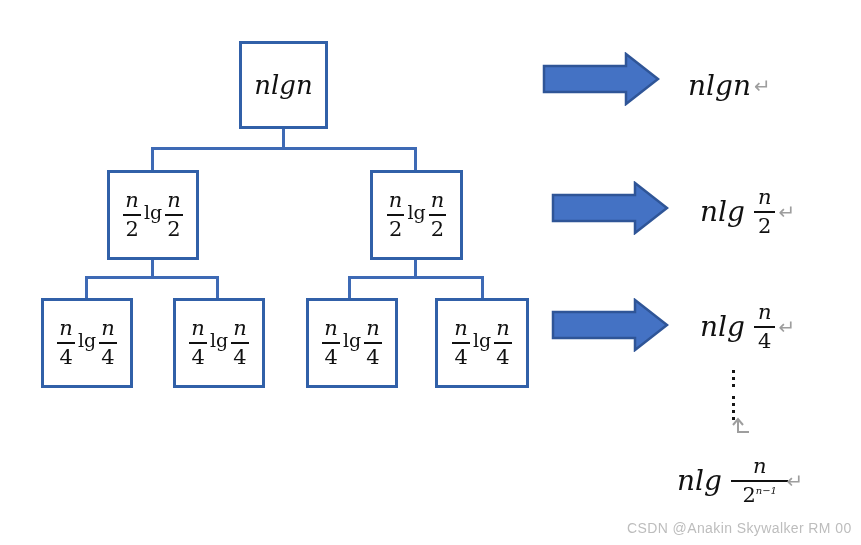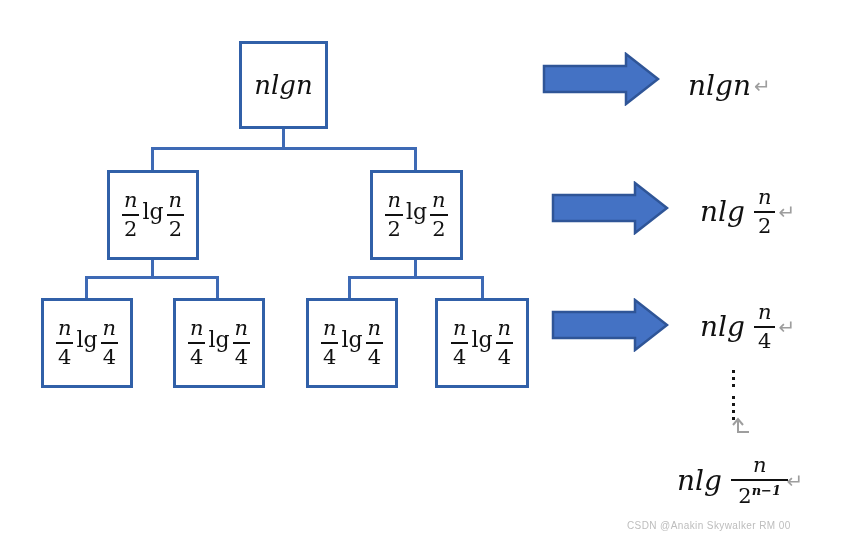--- a/index.html
+++ b/index.html
@@ -20,44 +20,44 @@
   .node{
     position:absolute;box-sizing:border-box;border:3px solid var(--box-border);
     background:#ffffff;display:flex;align-items:center;justify-content:center;
   }
   .mi{font-style:italic;}
   .root-formula{font-size:26px;}
   .formula{display:flex;align-items:center;line-height:1;}
   .frac{display:inline-flex;flex-direction:column;align-items:center;line-height:1;}
   .frac .num{font-size:21px;padding:0 2px 3px;border-bottom:2px solid var(--formula-text);}
   .frac .den{font-size:21px;padding-top:3px;font-style:normal;}
-  .op{font-size:22px;font-style:normal;margin:0 3px;transform:translateY(-3px);}
+  .op{font-size:19px;font-style:normal;margin:0 3px;transform:translateY(-3px);}
   
   .line{position:absolute;background:var(--connector);}
   
   .blockarrow{position:absolute;}
   .blockarrow polygon{fill:var(--arrow-fill);stroke:var(--arrow-stroke);stroke-width:2.5;stroke-linejoin:miter;}
   
   .rlabel{position:absolute;display:flex;align-items:center;line-height:1;}
   .rtext{font-size:28px;font-style:italic;}
   .rfrac{margin-left:9px;}
   .rfrac .num{font-size:21px;padding:0 4px 3px;}
   .rfrac .den{font-size:21px;}
-  .rfrac .den sup{font-size:13px;font-style:italic;font-weight:bold;}
+  .rfrac .den sup{font-size:10px;font-style:italic;}
   .ret{font-family:"DejaVu Sans",sans-serif;font-size:20px;color:var(--return-mark);margin-left:3px;font-style:normal;}
   
   .dots{position:absolute;display:flex;flex-direction:column;align-items:center;}
   .dotgroup{display:flex;flex-direction:column;align-items:center;gap:4px;}
   .dotgroup + .dotgroup{margin-top:9px;}
   .dot{width:3px;height:3px;background:#161616;}
   .cont-arrow{position:absolute;}
   .cont-arrow polyline{fill:none;stroke:var(--return-mark);stroke-width:2;}
   
   .watermark{
-    position:absolute;font-family:"Liberation Sans", sans-serif;font-size:10px;
+    position:absolute;font-family:"Liberation Sans", sans-serif;font-size:14px;
     color:var(--watermark);letter-spacing:0.4px;font-style:normal;text-align:right;
   }
 </style>
 </head>
 <body>
 
 <div class="canvas">
 
   <div class="line" style="left:282px;top:128px;width:3px;height:21px"></div>
   <div class="line" style="left:151px;top:147px;width:266px;height:3px"></div>

